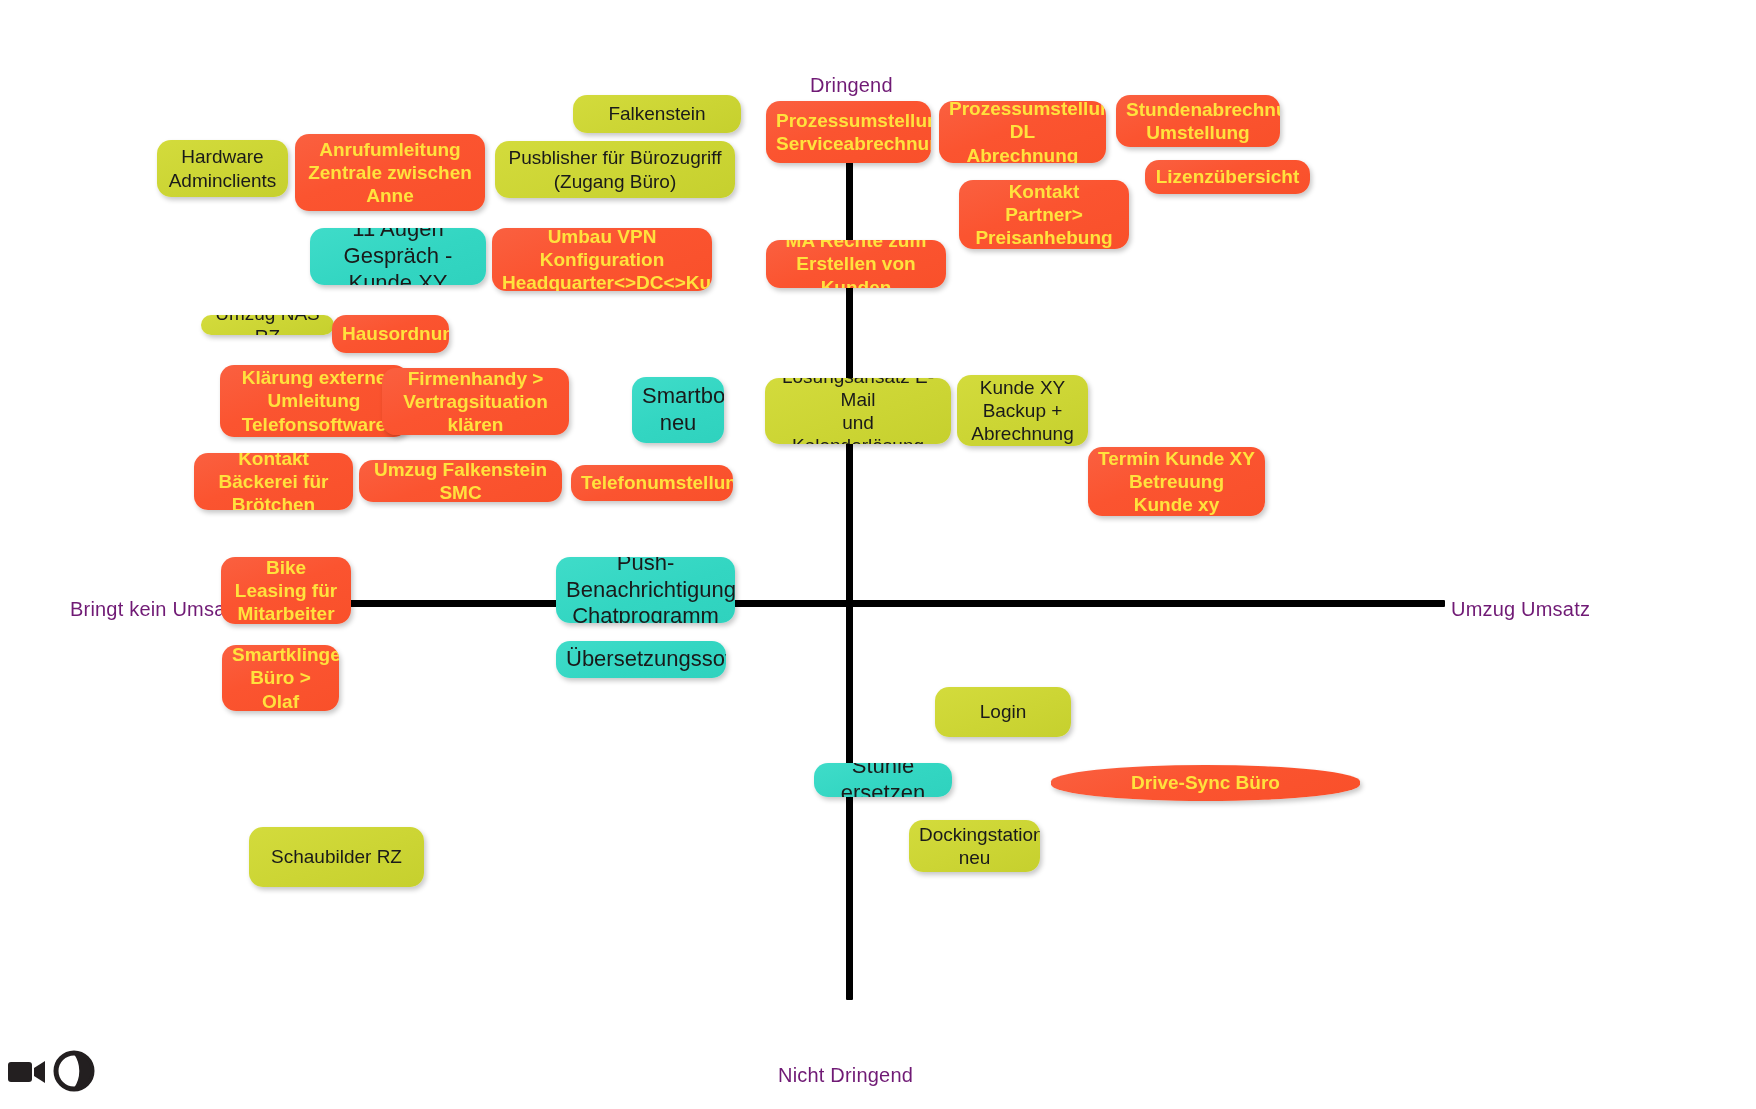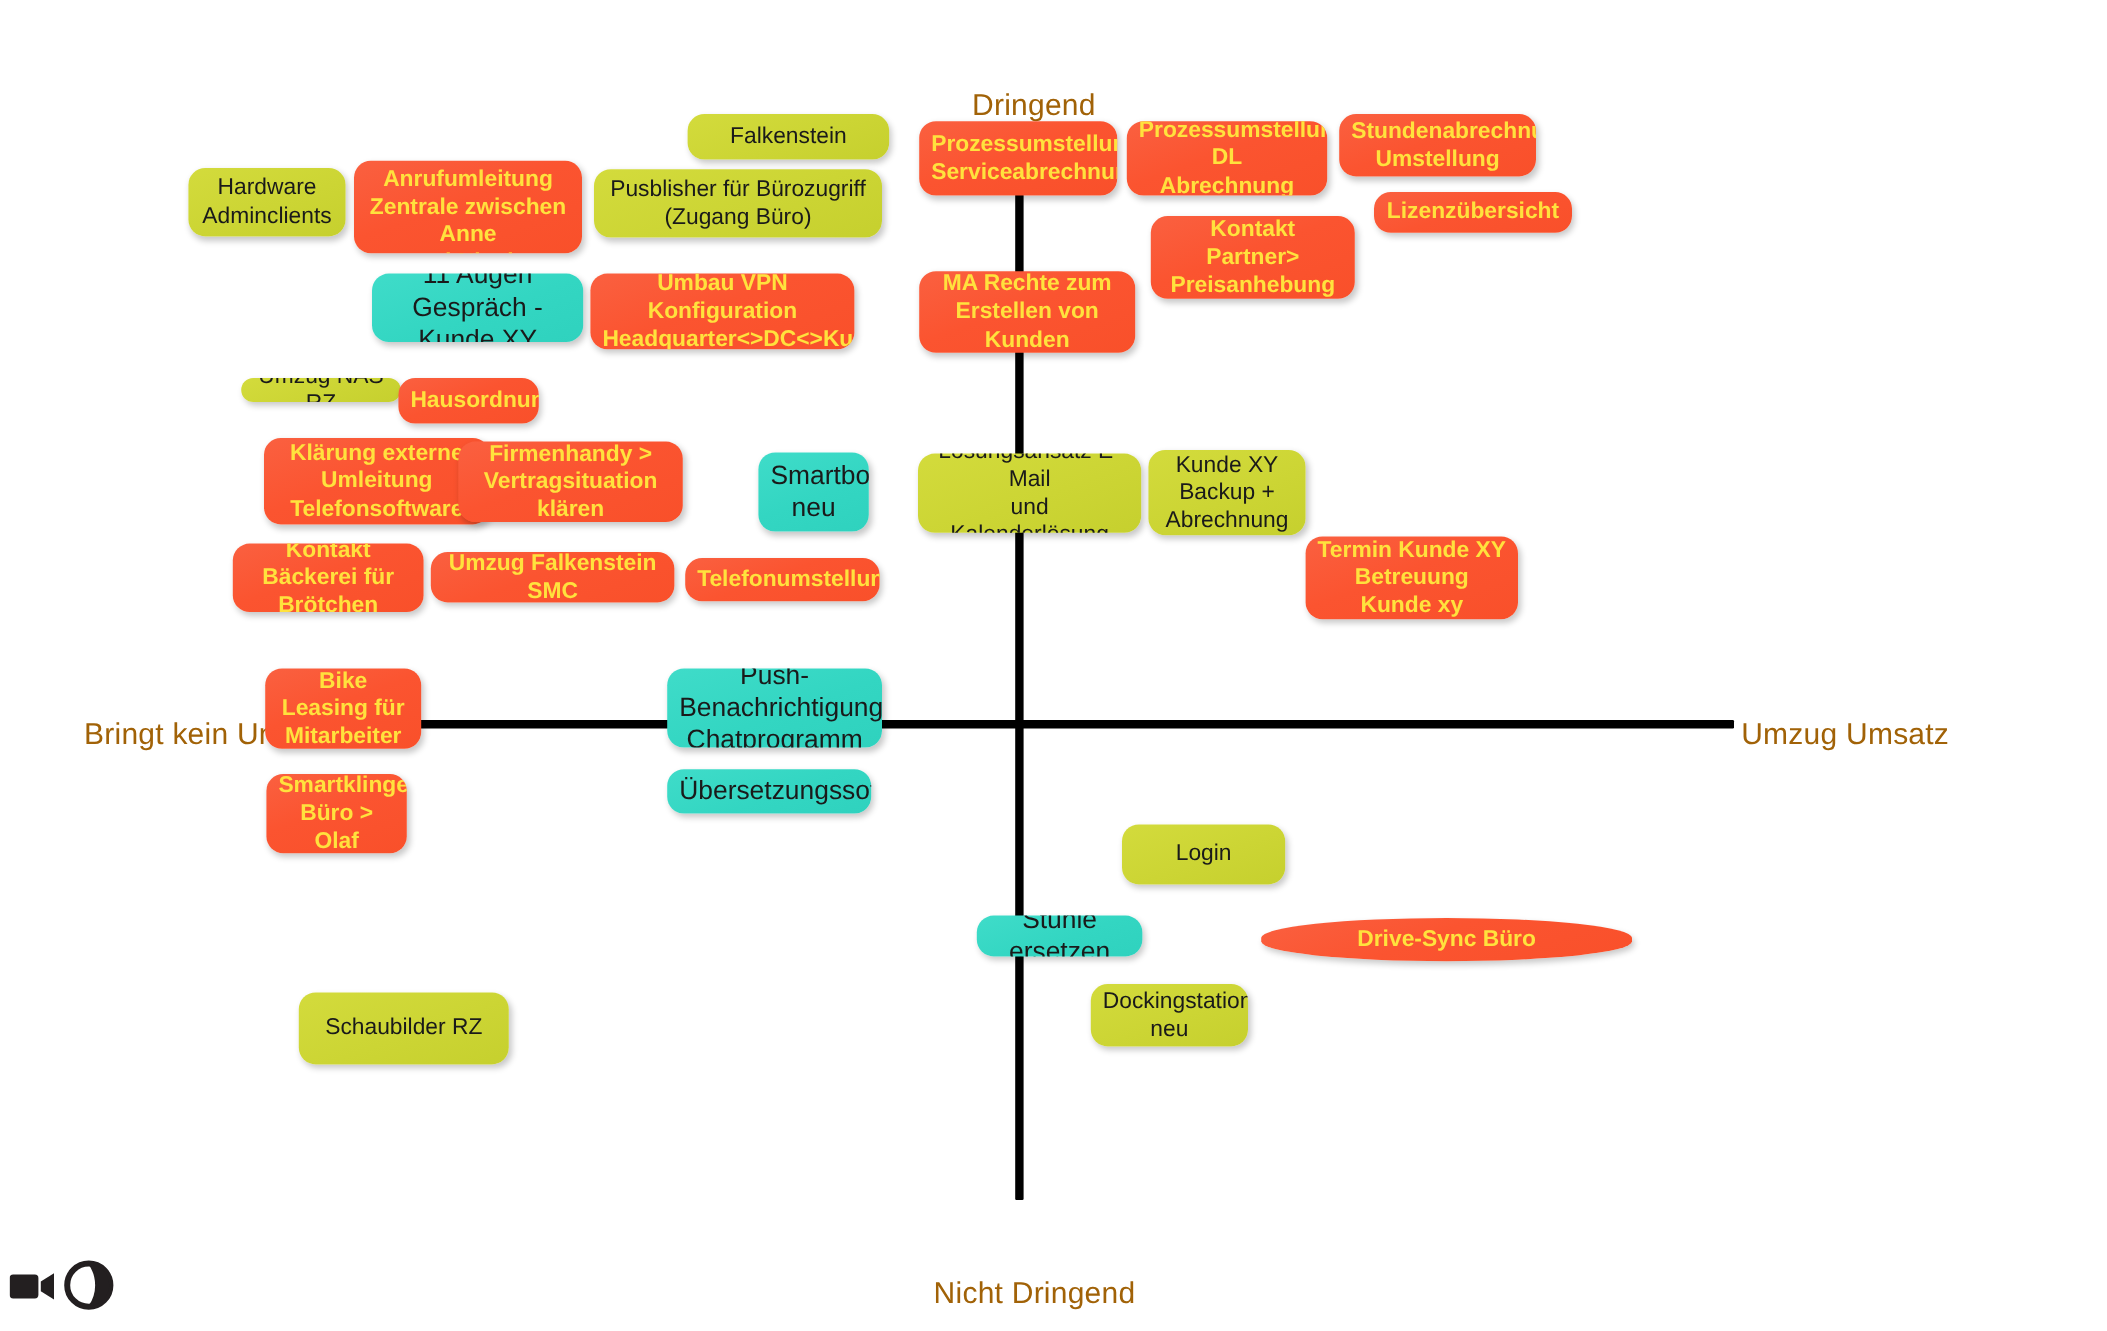--- a/index.html
+++ b/index.html
@@ -39,22 +39,22 @@
     background: #000000;
     height: 7px;
     left: 245px;
     top: 600px;
     width: 1200px;
     border-radius: 1px;
   }
 
   .axis-label {
     position: absolute;
-    color: #a16207;
-    font-size: 25px;
+    color: #701a75;
+    font-size: 20px;
     font-family: "Liberation Sans", sans-serif;
     white-space: nowrap;
     letter-spacing: 0.2px;
   }
   .axis-label.top    { left: 810px;  top: 74px; }
   .axis-label.bottom { left: 778px;  top: 1064px; }
   .axis-label.left   { left: 70px;   top: 598px; }
   .axis-label.right  { left: 1451px; top: 598px; }
 
   
@@ -181,21 +181,21 @@
       </div>
       <div class="note red" style="left: 1116px; top: 95px; width: 164px; height: 52px;">
         <span>Stundenabrechnung<br>Umstellung</span>
       </div>
       <div class="note red" style="left: 1145px; top: 160px; width: 165px; height: 34px;">
         <span>Lizenzübersicht</span>
       </div>
       <div class="note red" style="left: 959px; top: 180px; width: 170px; height: 69px;">
         <span>Kontakt Partner&gt;<br>Preisanhebung</span>
       </div>
-      <div class="note red" style="left: 766px; top: 226px; width: 180px; height: 68px;">
+      <div class="note red" style="left: 766px; top: 240px; width: 180px; height: 48px;">
         <span>MA Rechte zum<br>Erstellen von Kunden</span>
       </div>
       <div class="note green" style="left: 765px; top: 378px; width: 186px; height: 66px;">
         <span>Lösungsansatz E-Mail<br>und Kalenderlösung</span>
       </div>
       <div class="note green" style="left: 957px; top: 375px; width: 131px; height: 71px;">
         <span>Kunde XY<br>Backup +<br>Abrechnung</span>
       </div>
       <div class="note red" style="left: 1088px; top: 447px; width: 177px; height: 69px;">
         <span>Termin Kunde XY<br>Betreuung Kunde xy</span>

